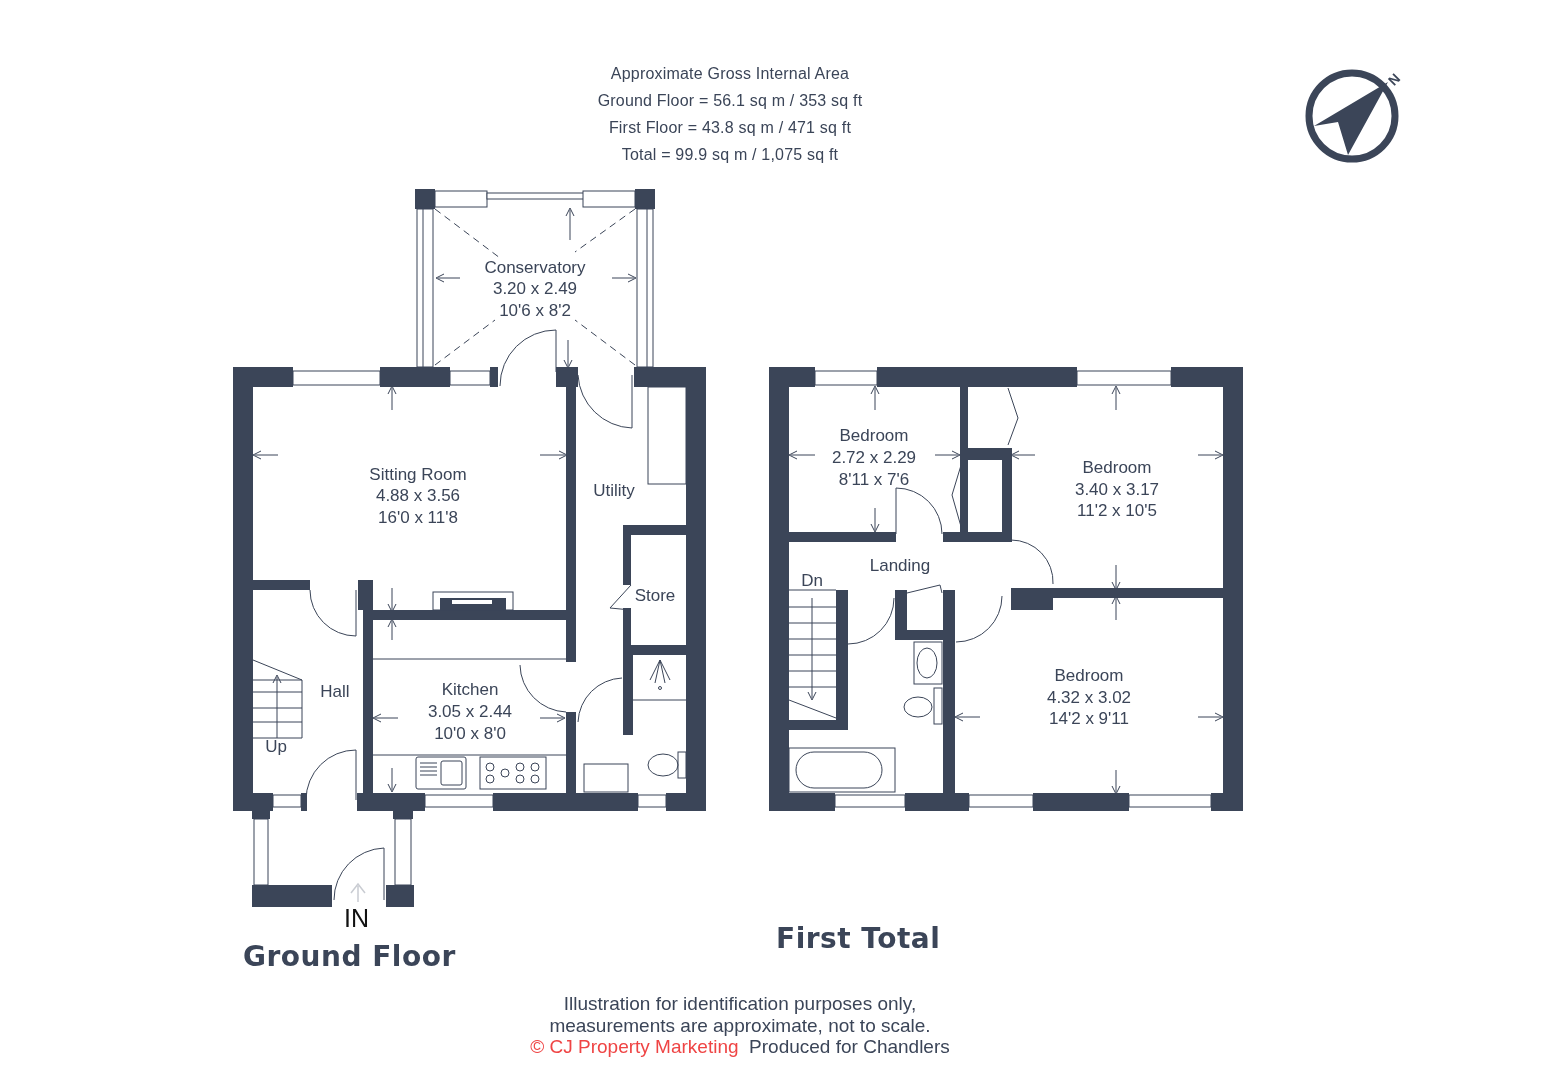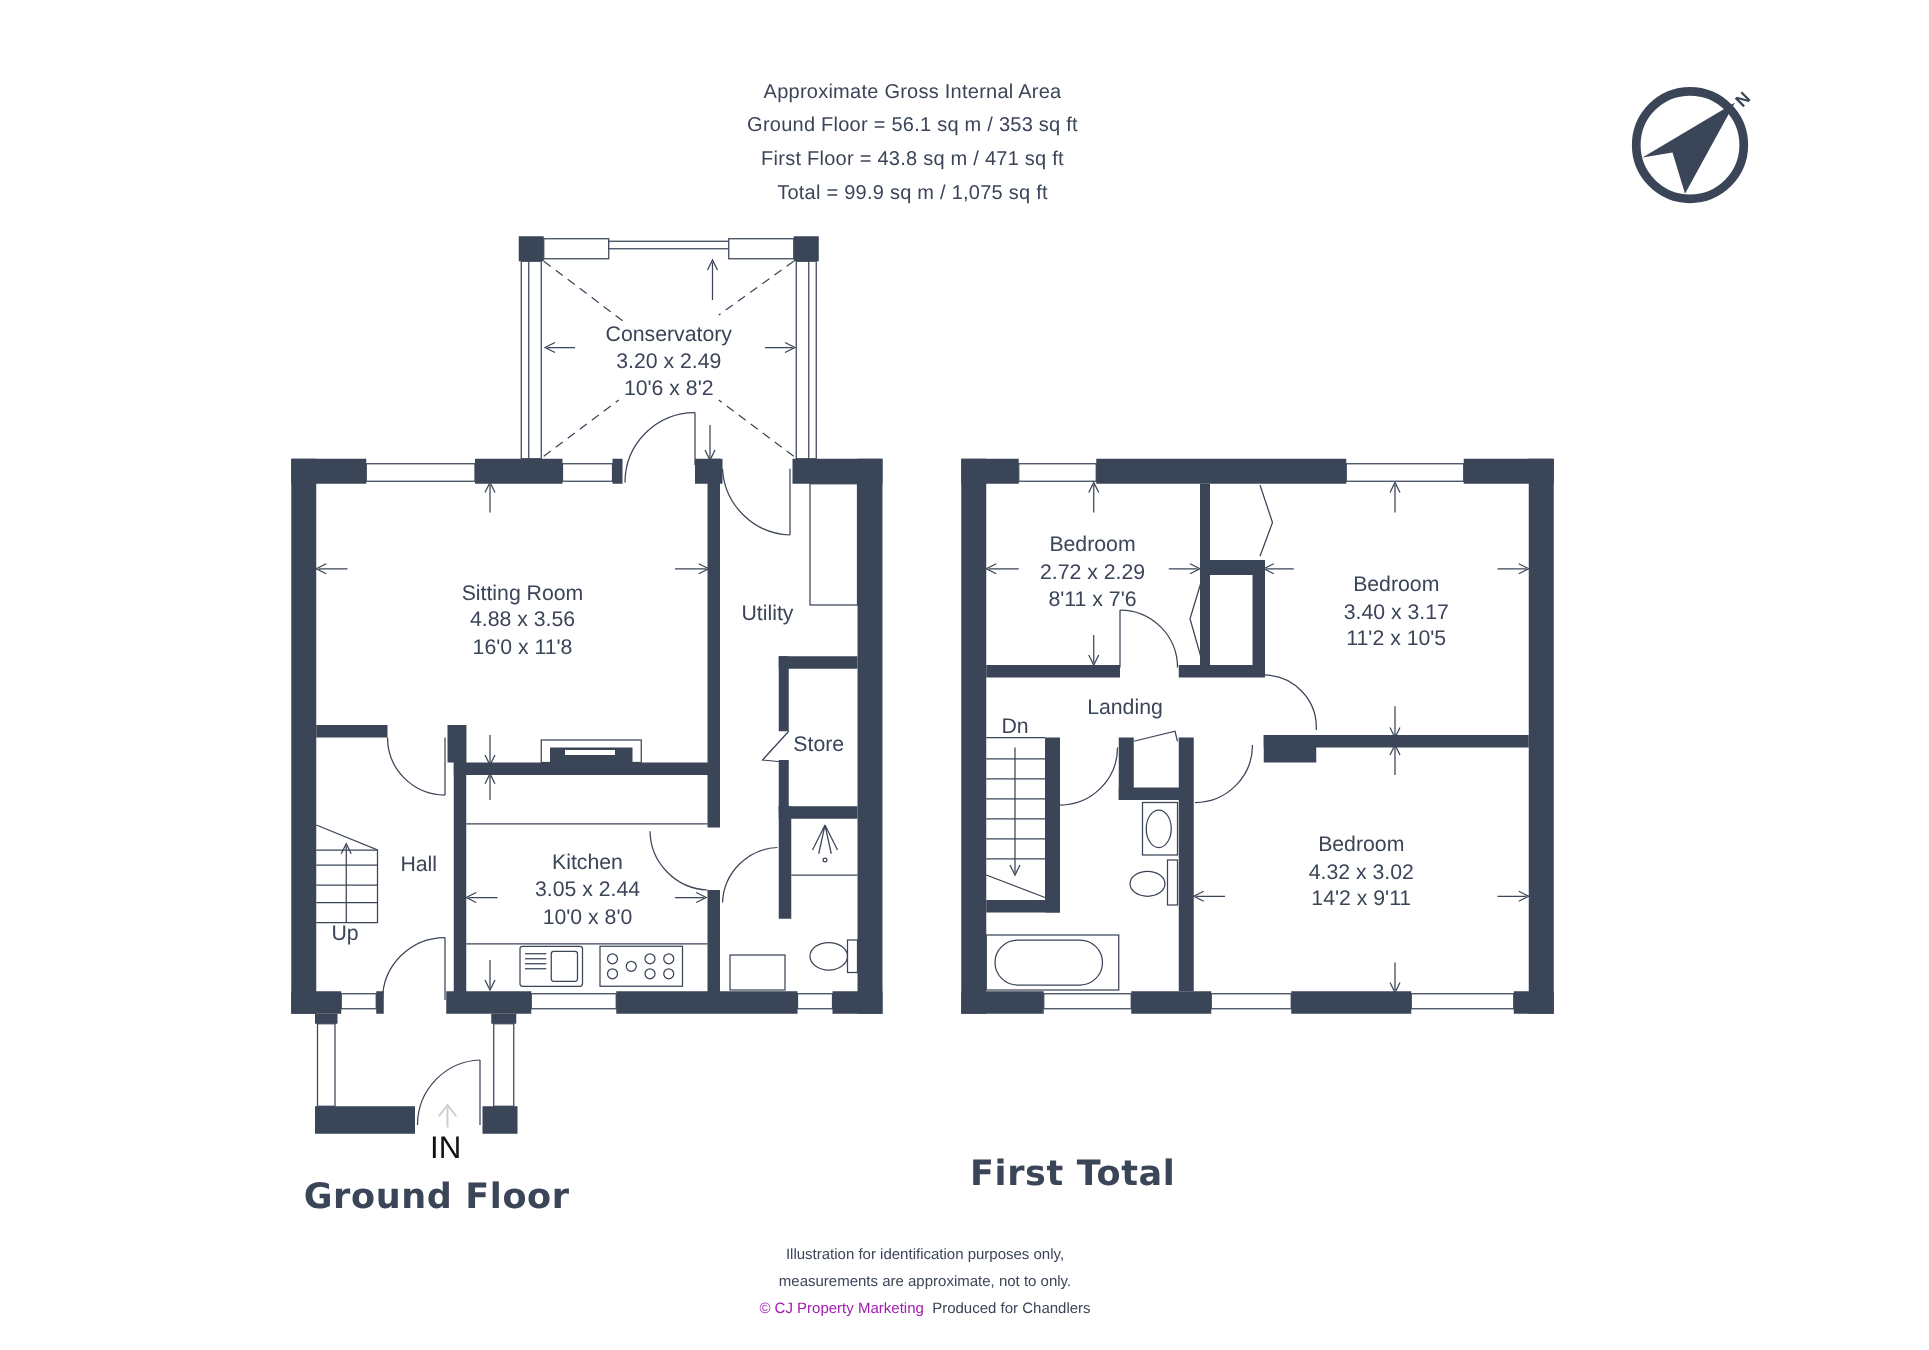--- a/index.html
+++ b/index.html
@@ -7,22 +7,22 @@
          font-family: "Liberation Sans", "DejaVu Sans", sans-serif; color: #3b4558; }
   .area-block { position: absolute; left: 430px; top: 60px; width: 600px; text-align: center; }
   .area-line { font-size: 16px; line-height: 27px; color: #3b4558; letter-spacing: 0.2px; }
   .compass { position: absolute; left: 1300px; top: 62px; width: 110px; height: 110px; }
   svg.plan { position: absolute; left: 0; top: 0; }
   .room-label { font-family: "Liberation Sans", "DejaVu Sans", sans-serif; font-size: 17px; fill: #3b4558; }
   .floor-label { position: absolute; font-family: "DejaVu Sans", sans-serif; font-weight: bold;
                  font-size: 28px; color: #3b4558; letter-spacing: 0.5px; }
   .in-label { position: absolute; left: 344px; top: 904px; font-size: 25px; color: #111; }
   .disclaimer { position: absolute; left: 440px; top: 993px; width: 600px; text-align: center;
-                font-size: 12px; line-height: 21.5px; color: #3b4558; }
-  .brand { color: #a21caf; }
+                font-size: 19px; line-height: 21.5px; color: #3b4558; }
+  .brand { color: #ef4444; }
   .wall { fill: #3b4558; }
   .thin { stroke: #3b4558; stroke-width: 1; fill: none; }
   .win { fill: #fff; stroke: #3b4558; stroke-width: 1; }
   .arrow { stroke: #3b4558; stroke-width: 1; fill: none; }
   .dash { stroke: #3b4558; stroke-width: 1; stroke-dasharray: 7 5; fill: none; }
 </style>
 </head>
 <body>
 
 <div class="area-block">
@@ -279,18 +279,18 @@
   </g>
 </svg>
 
 <div class="in-label">IN</div>
 
 <div class="floor-label" style="left:243px; top:940px;">Ground Floor</div>
 <div class="floor-label" style="left:776px; top:922px;">First Total</div>
 
 <div class="disclaimer">
   <div>Illustration for identification purposes only,</div>
-  <div>measurements are approximate, not to only.</div>
+  <div>measurements are approximate, not to scale.</div>
   <div>
     <span class="brand">© CJ Property Marketing</span>
     &nbsp;<span>Produced for Chandlers</span>
   </div>
 </div>
 
 </body></html>

